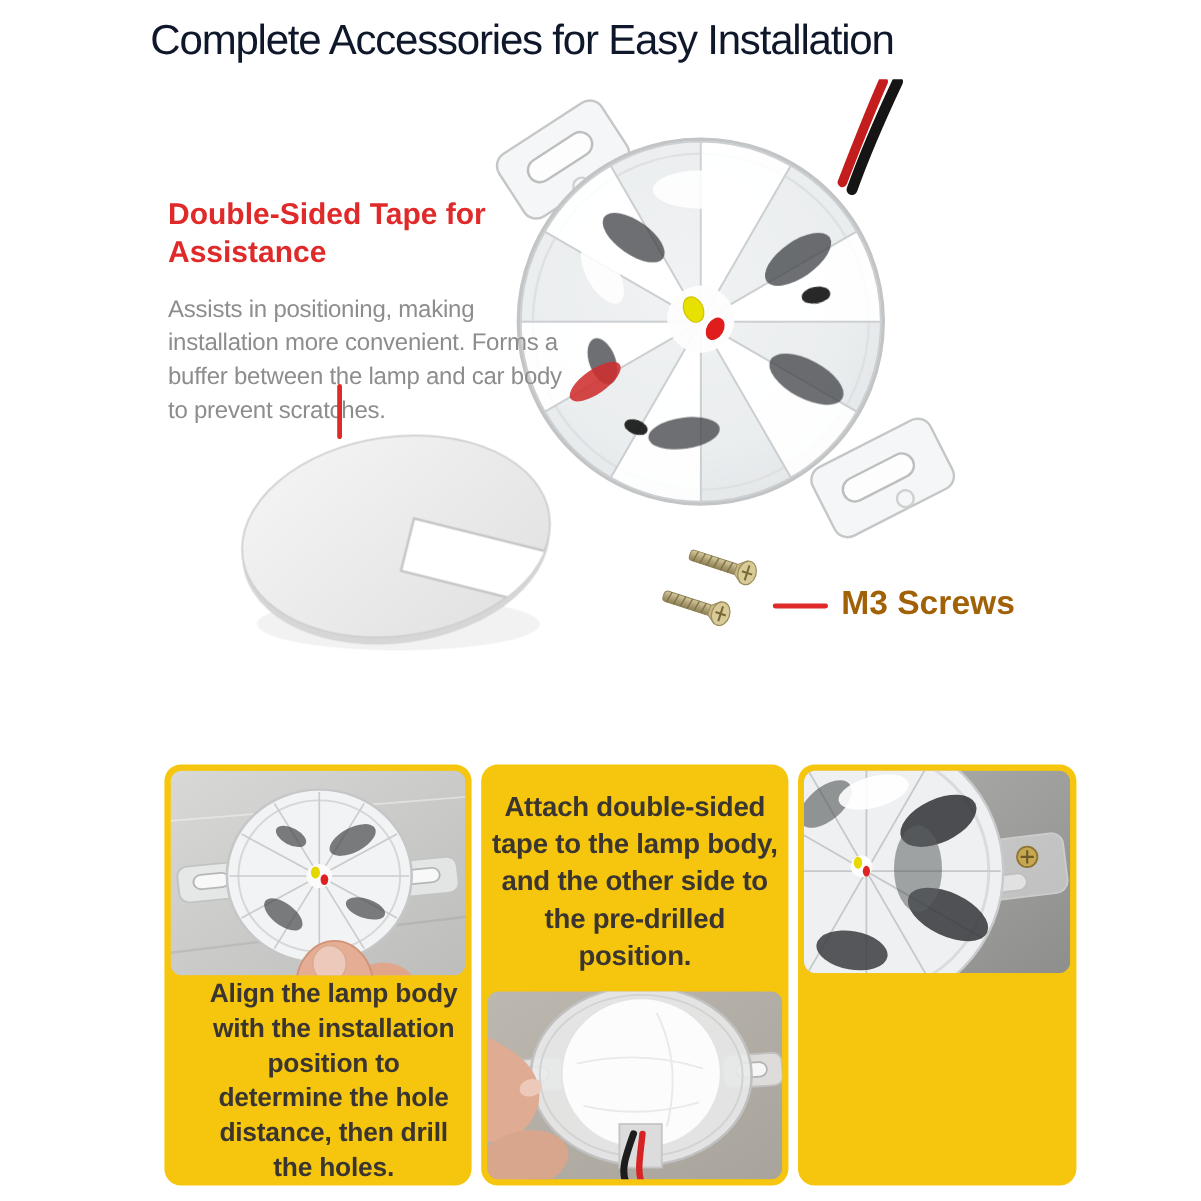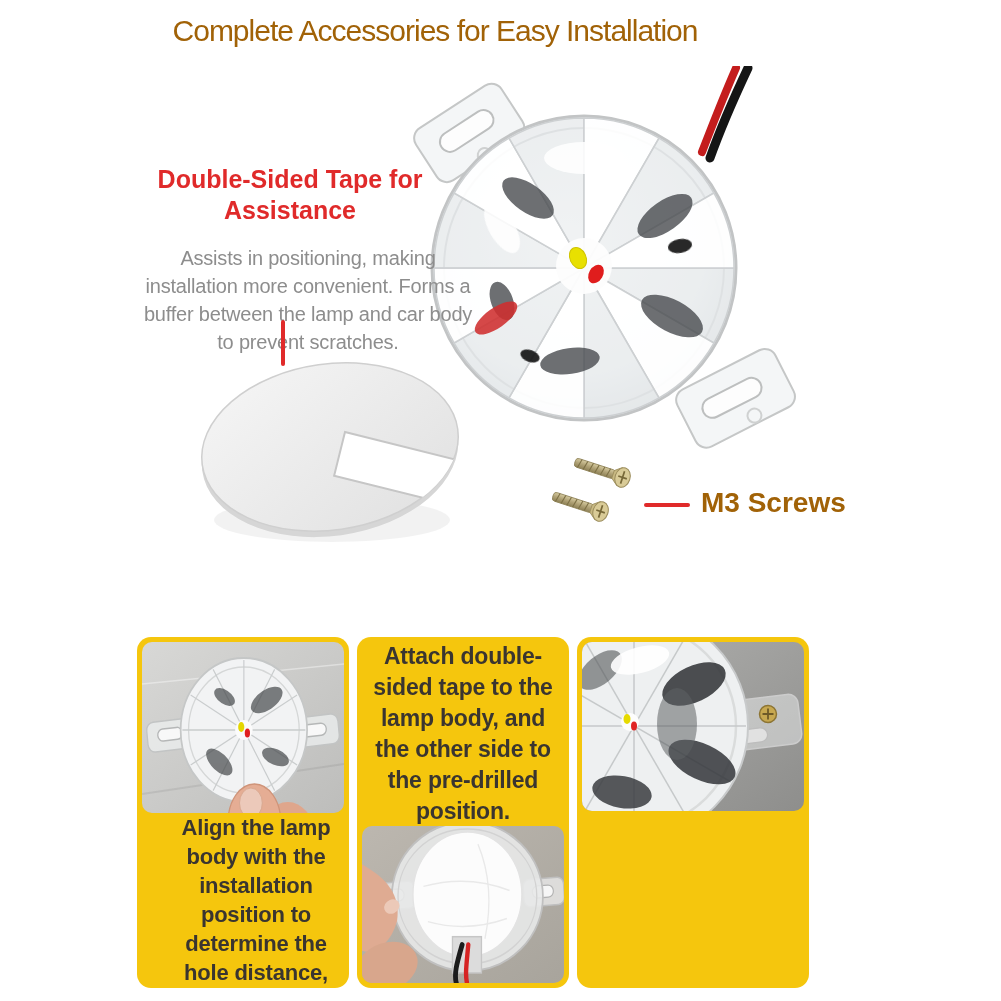--- a/index.html
+++ b/index.html
@@ -1,30 +1,30 @@
 <!DOCTYPE html>
 <html><head>
 <meta charset="utf-8">
 <style>
   html,body{margin:0;padding:0;background:#ffffff;}
   .canvas{position:relative;width:1001px;height:1001px;background:#ffffff;overflow:hidden;
           font-family:"Liberation Sans",sans-serif;}
   .page-title{position:absolute;top:14px;left:0;width:870px;text-align:center;
-          font-size:30px;font-weight:400;letter-spacing:-1px;color:#a16207;margin:0;}
-  .callout{position:absolute;left:140px;top:164px;width:336px;text-align:center;}
+          font-size:35px;font-weight:400;letter-spacing:-1px;color:#0f172a;margin:0;}
+  .callout{position:absolute;left:140px;top:164px;width:336px;}
   .callout-heading{color:#e02a2a;font-size:25px;line-height:31px;font-weight:700;width:300px;}
   .callout-body{margin-top:18px;color:#8d8d8d;font-size:20px;line-height:28px;letter-spacing:-0.2px;}
   .pointer-v{position:absolute;left:281px;top:320px;width:4px;height:46px;background:#e02a2a;border-radius:2px;}
   .pointer-h{position:absolute;left:644px;top:503px;width:46px;height:4px;background:#e02a2a;border-radius:2px;}
   .screws-label{position:absolute;left:701px;top:487px;color:#a16207;font-size:28px;font-weight:600;}
   .svg-abs{position:absolute;}
   .steps{position:absolute;left:137px;top:637px;display:flex;gap:8px;}
   .card{background:#f5c60d;border-radius:14px;padding:5px;box-sizing:border-box;height:351px;
         display:flex;flex-direction:column;overflow:hidden;}
-  .card-1,.card-2{width:212px;}
+  .card-1,.card-2{width:256px;}
   .card-3{width:232px;}
   .photo{border-radius:10px;overflow:hidden;line-height:0;flex:none;}
   .photo svg{display:block;width:100%;height:100%;}
   .photo-1{height:171px;}
   .photo-2{flex:1;}
   .photo-3{height:169px;}
   .step-text{display:flex;align-items:center;justify-content:center;text-align:center;
         color:#3a3530;font-weight:600;letter-spacing:-0.2px;}
   .text-1{flex:1;font-size:22px;line-height:29px;padding:0 2px;margin-left:26px;}
   .text-2{height:184px;flex:none;font-size:23px;line-height:31px;padding:0 2px;}

